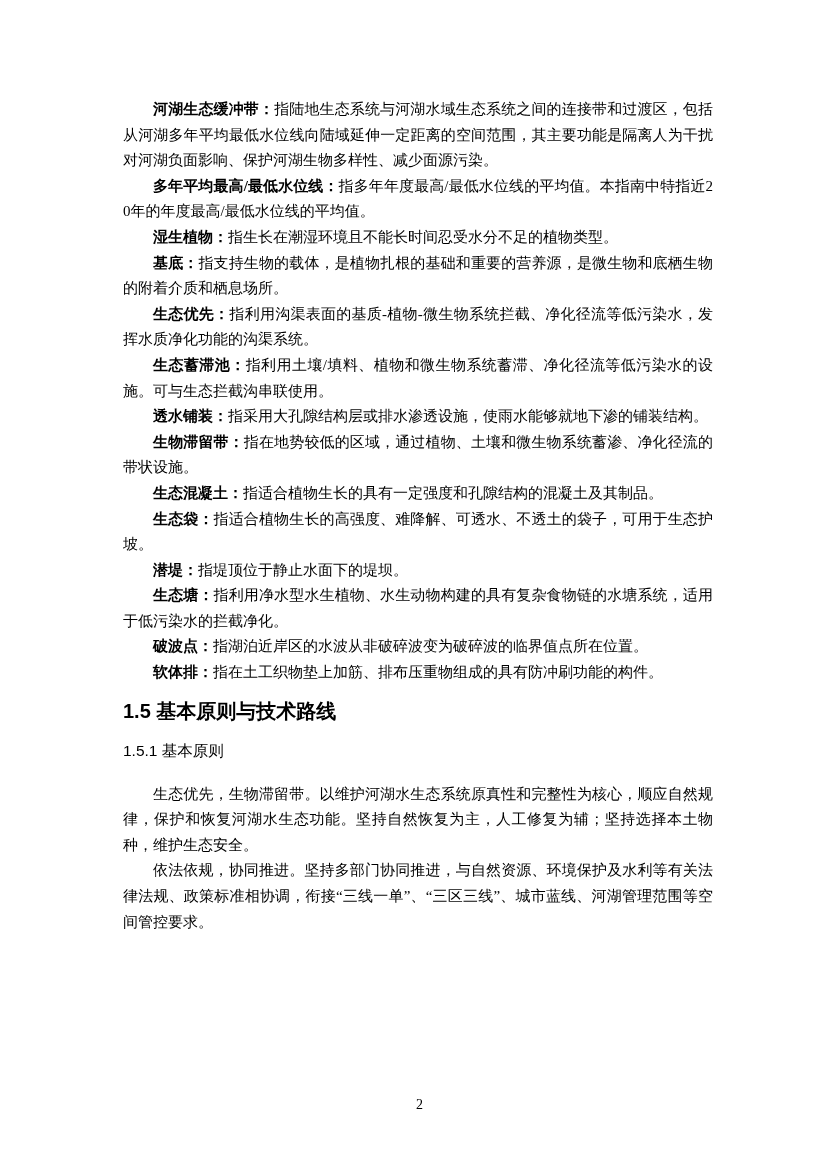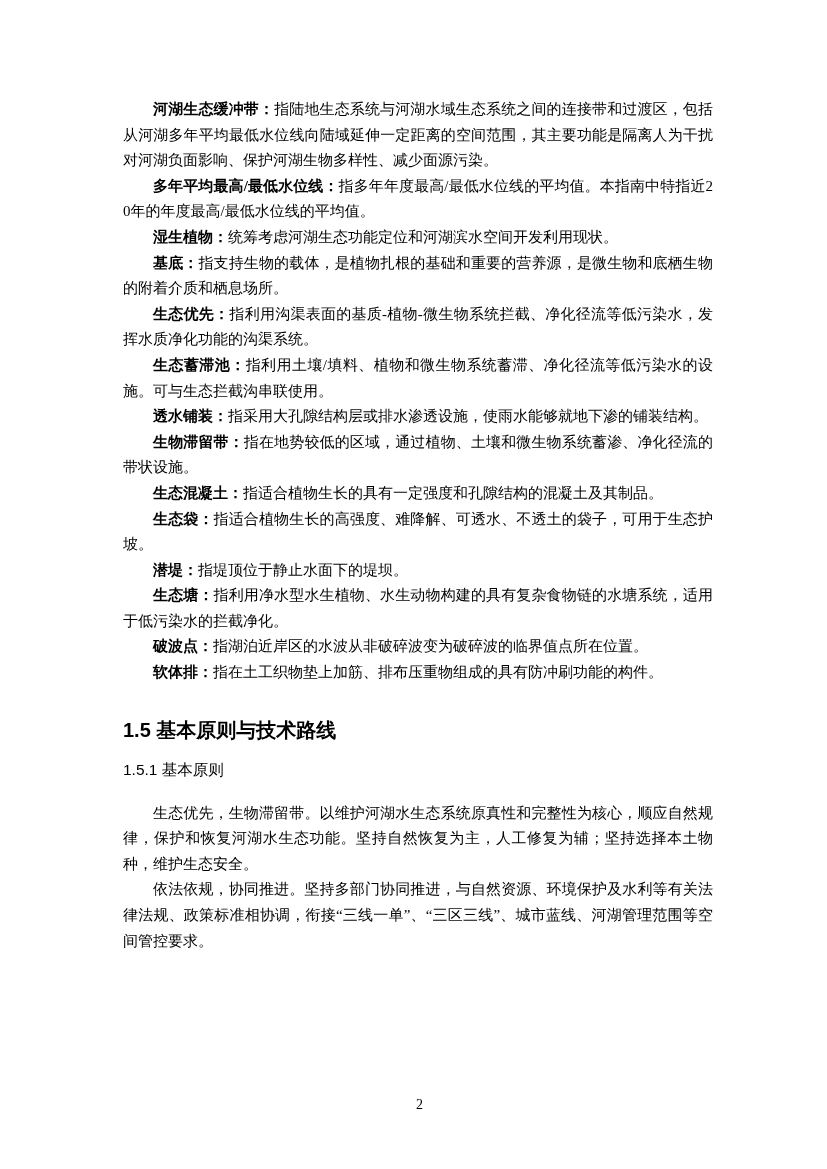--- a/index.html
+++ b/index.html
@@ -28,21 +28,21 @@
     font-size: 15px;
     line-height: 25.6px;
     text-indent: 2em;
     text-align: justify;
     word-break: break-all;
   }
   .para b {
     font-weight: bold;
   }
   .section-heading {
-    margin: 31px 0 12px 0;
+    margin: 12px 0 12px 0;
     font-family: "Liberation Sans", "DejaVu Sans", sans-serif;
     font-weight: bold;
     font-size: 20px;
     line-height: 26px;
   }
   .subsection-heading {
     margin: 16px 0 20px 0;
     font-family: "Liberation Sans", "DejaVu Sans", sans-serif;
     font-weight: normal;
     font-size: 15.5px;
@@ -60,21 +60,21 @@
 </style>
 </head>
 <body>
 
 <div class="page">
   <div class="content">
 
     <div id="definitions">
         <p class="para"><b>河湖生态缓冲带：</b><span>指陆地生态系统与河湖水域生态系统之间的连接带和过渡区，包括从河湖多年平均最低水位线向陆域延伸一定距离的空间范围，其主要功能是隔离人为干扰对河湖负面影响、保护河湖生物多样性、减少面源污染。</span></p>
         <p class="para"><b>多年平均最高/最低水位线：</b><span>指多年年度最高/最低水位线的平均值。本指南中特指近20年的年度最高/最低水位线的平均值。</span></p>
-        <p class="para"><b>湿生植物：</b><span>统筹考虑河湖生态功能定位和河湖滨水空间开发利用现状。</span></p>
+        <p class="para"><b>湿生植物：</b><span>指生长在潮湿环境且不能长时间忍受水分不足的植物类型。</span></p>
         <p class="para"><b>基底：</b><span>指支持生物的载体，是植物扎根的基础和重要的营养源，是微生物和底栖生物的附着介质和栖息场所。</span></p>
         <p class="para"><b>生态优先：</b><span>指利用沟渠表面的基质-植物-微生物系统拦截、净化径流等低污染水，发挥水质净化功能的沟渠系统。</span></p>
         <p class="para"><b>生态蓄滞池：</b><span>指利用土壤/填料、植物和微生物系统蓄滞、净化径流等低污染水的设施。可与生态拦截沟串联使用。</span></p>
         <p class="para"><b>透水铺装：</b><span>指采用大孔隙结构层或排水渗透设施，使雨水能够就地下渗的铺装结构。</span></p>
         <p class="para"><b>生物滞留带：</b><span>指在地势较低的区域，通过植物、土壤和微生物系统蓄渗、净化径流的带状设施。</span></p>
         <p class="para"><b>生态混凝土：</b><span>指适合植物生长的具有一定强度和孔隙结构的混凝土及其制品。</span></p>
         <p class="para"><b>生态袋：</b><span>指适合植物生长的高强度、难降解、可透水、不透土的袋子，可用于生态护坡。</span></p>
         <p class="para"><b>潜堤：</b><span>指堤顶位于静止水面下的堤坝。</span></p>
         <p class="para"><b>生态塘：</b><span>指利用净水型水生植物、水生动物构建的具有复杂食物链的水塘系统，适用于低污染水的拦截净化。</span></p>
         <p class="para"><b>破波点：</b><span>指湖泊近岸区的水波从非破碎波变为破碎波的临界值点所在位置。</span></p>

